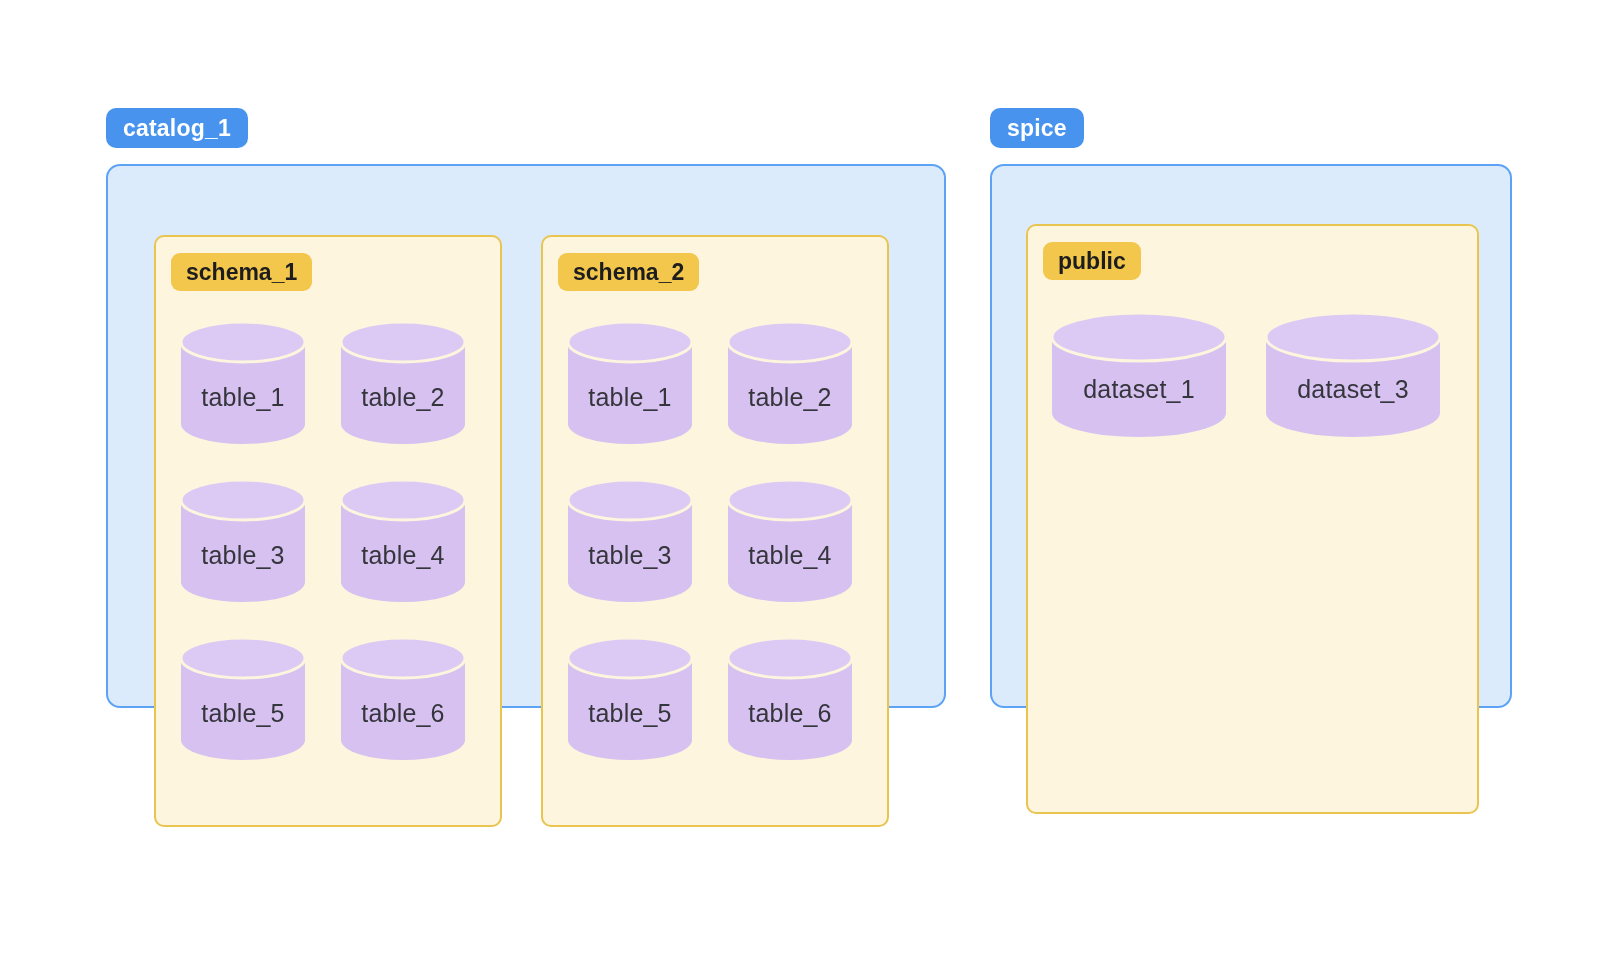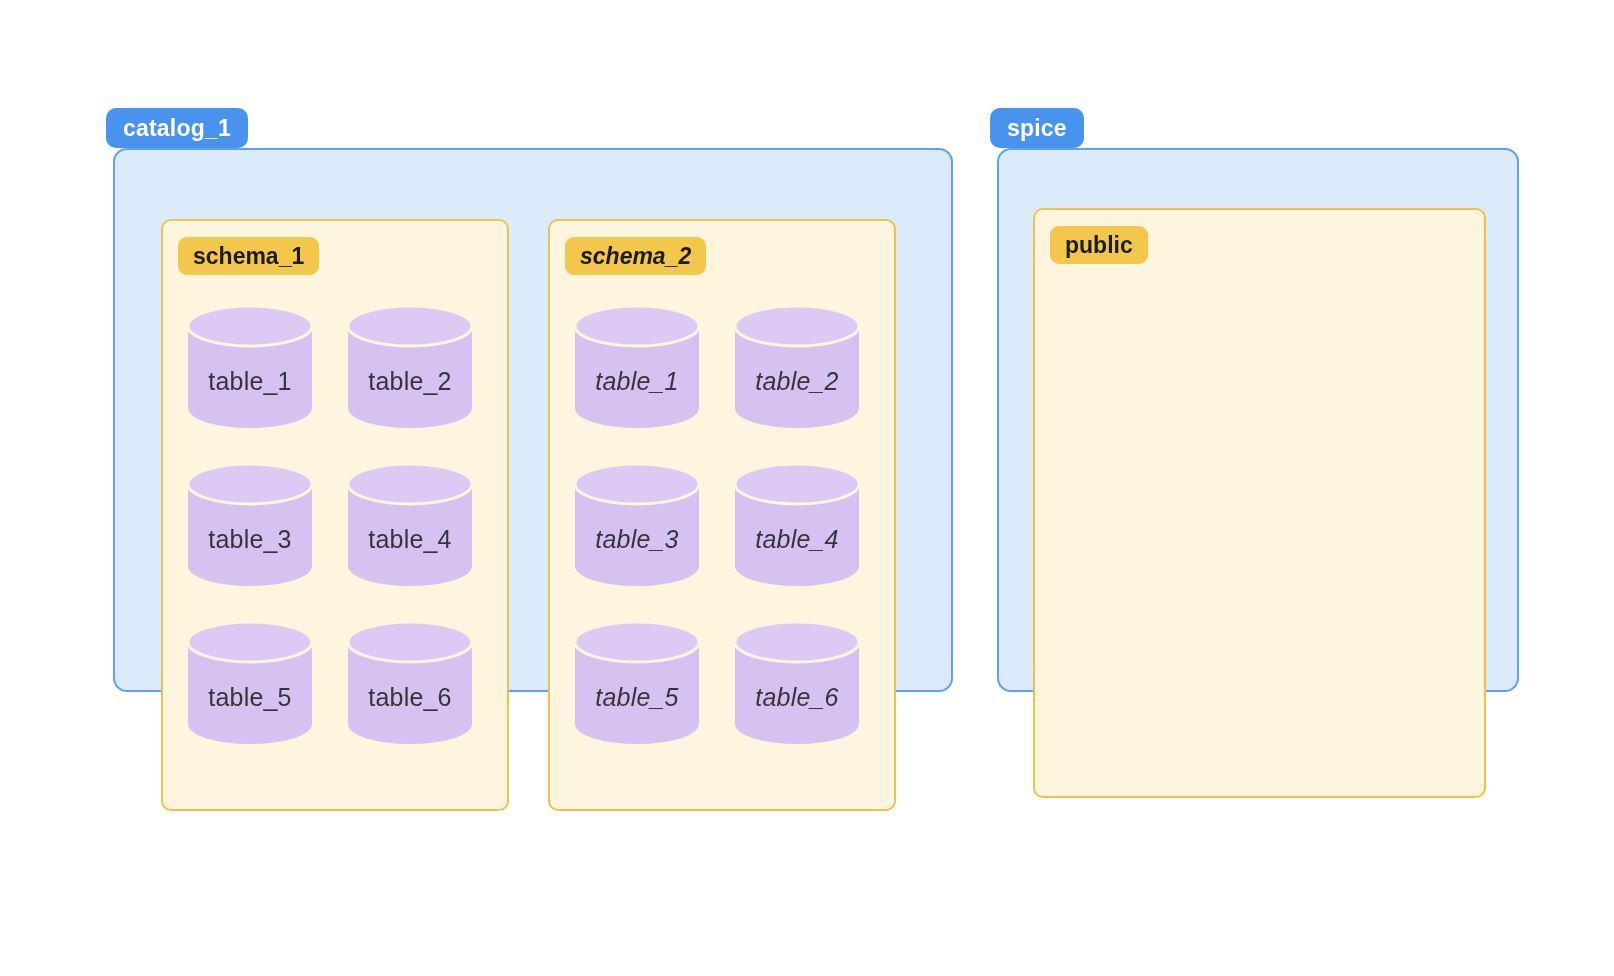--- a/index.html
+++ b/index.html
@@ -16,36 +16,35 @@
 
   .tag {
     position:absolute; left:0; top:0;
     display:inline-block;
     background:var(--badge_blue); color:var(--badge_text);
     font-size:23px; font-weight:700; line-height:1.15;
     padding:7px 17px; border-radius:10px;
     letter-spacing:0.2px;
   }
   .panel {
-    position:absolute; left:0; top:40px; width:100%; height:544px;
+    position:absolute; left:0; top:56px; width:100%; height:544px;
     background:var(--container_fill);
     border:2px solid var(--container_border);
     border-radius:14px;
     box-sizing:border-box;
-    margin-left:7px;
   }
   .schema {
     position:absolute;
     background:var(--cream_fill);
     border:2px solid var(--cream_border);
     border-radius:10px;
     box-sizing:border-box;
   }
   #schema-1      { left:46px;  top:69px; width:348px; height:592px; }
-  #schema-2      { left:433px; top:69px; width:348px; height:592px;font-style:italic; }
+  #schema-2      { left:433px; top:69px; width:348px; height:592px; }
   #schema-public { left:34px;  top:58px; width:453px; height:590px; }
 
   .gold-tag {
     position:absolute; left:15px; top:16px;
     display:inline-block;
     background:var(--badge_gold); color:var(--gold_text);
     font-size:23px; font-weight:700; line-height:1.15;
     padding:6px 15px; border-radius:9px;
   }
   .grid { position:absolute; display:grid; }
@@ -172,17 +171,31 @@
   </div>
 </div>
 
 <div class="group" id="group-right">
   <div class="tag">spice</div>
   <div class="panel">
 
     <div class="schema" id="schema-public">
       <div class="gold-tag">public</div>
       <div class="grid large">
+        <div class="cyl large">
+          <svg width="178" height="128" viewBox="0 0 178 128" aria-hidden="true">
+              <path class="body" d="M2,26 V102 A87,24 0 0 0 176,102 V26 Z"></path>
+              <ellipse class="top" cx="89" cy="26" rx="87" ry="24"></ellipse>
+            </svg>
+          <div class="lbl">dataset_1</div>
+        </div>
+        <div class="cyl large">
+          <svg width="178" height="128" viewBox="0 0 178 128" aria-hidden="true">
+              <path class="body" d="M2,26 V102 A87,24 0 0 0 176,102 V26 Z"></path>
+              <ellipse class="top" cx="89" cy="26" rx="87" ry="24"></ellipse>
+            </svg>
+          <div class="lbl">dataset_3</div>
+        </div>
       </div>
     </div>
 
   </div>
 </div>
 
 </body></html>

